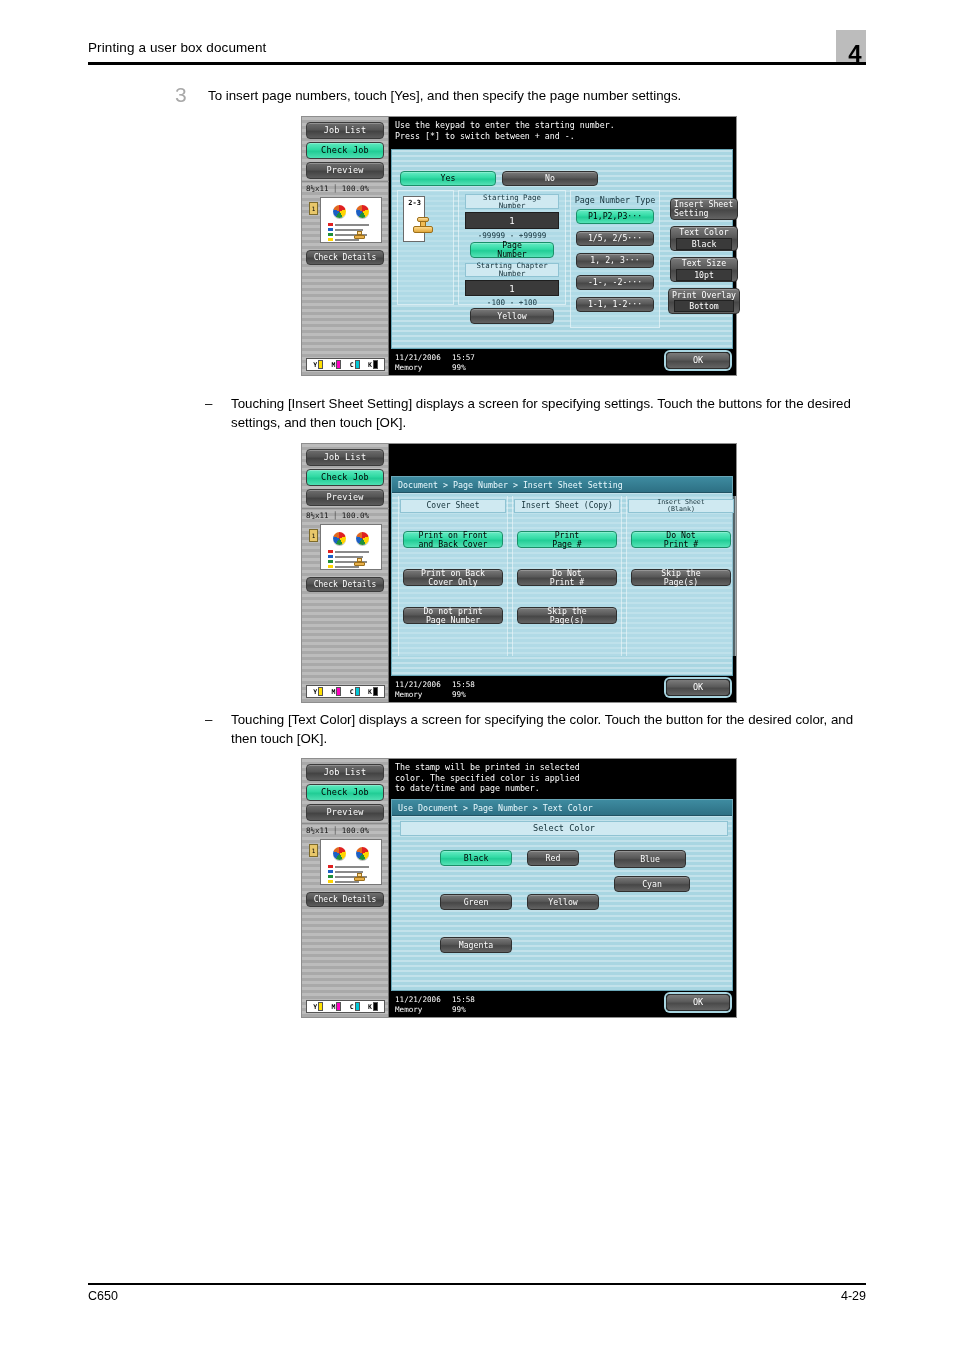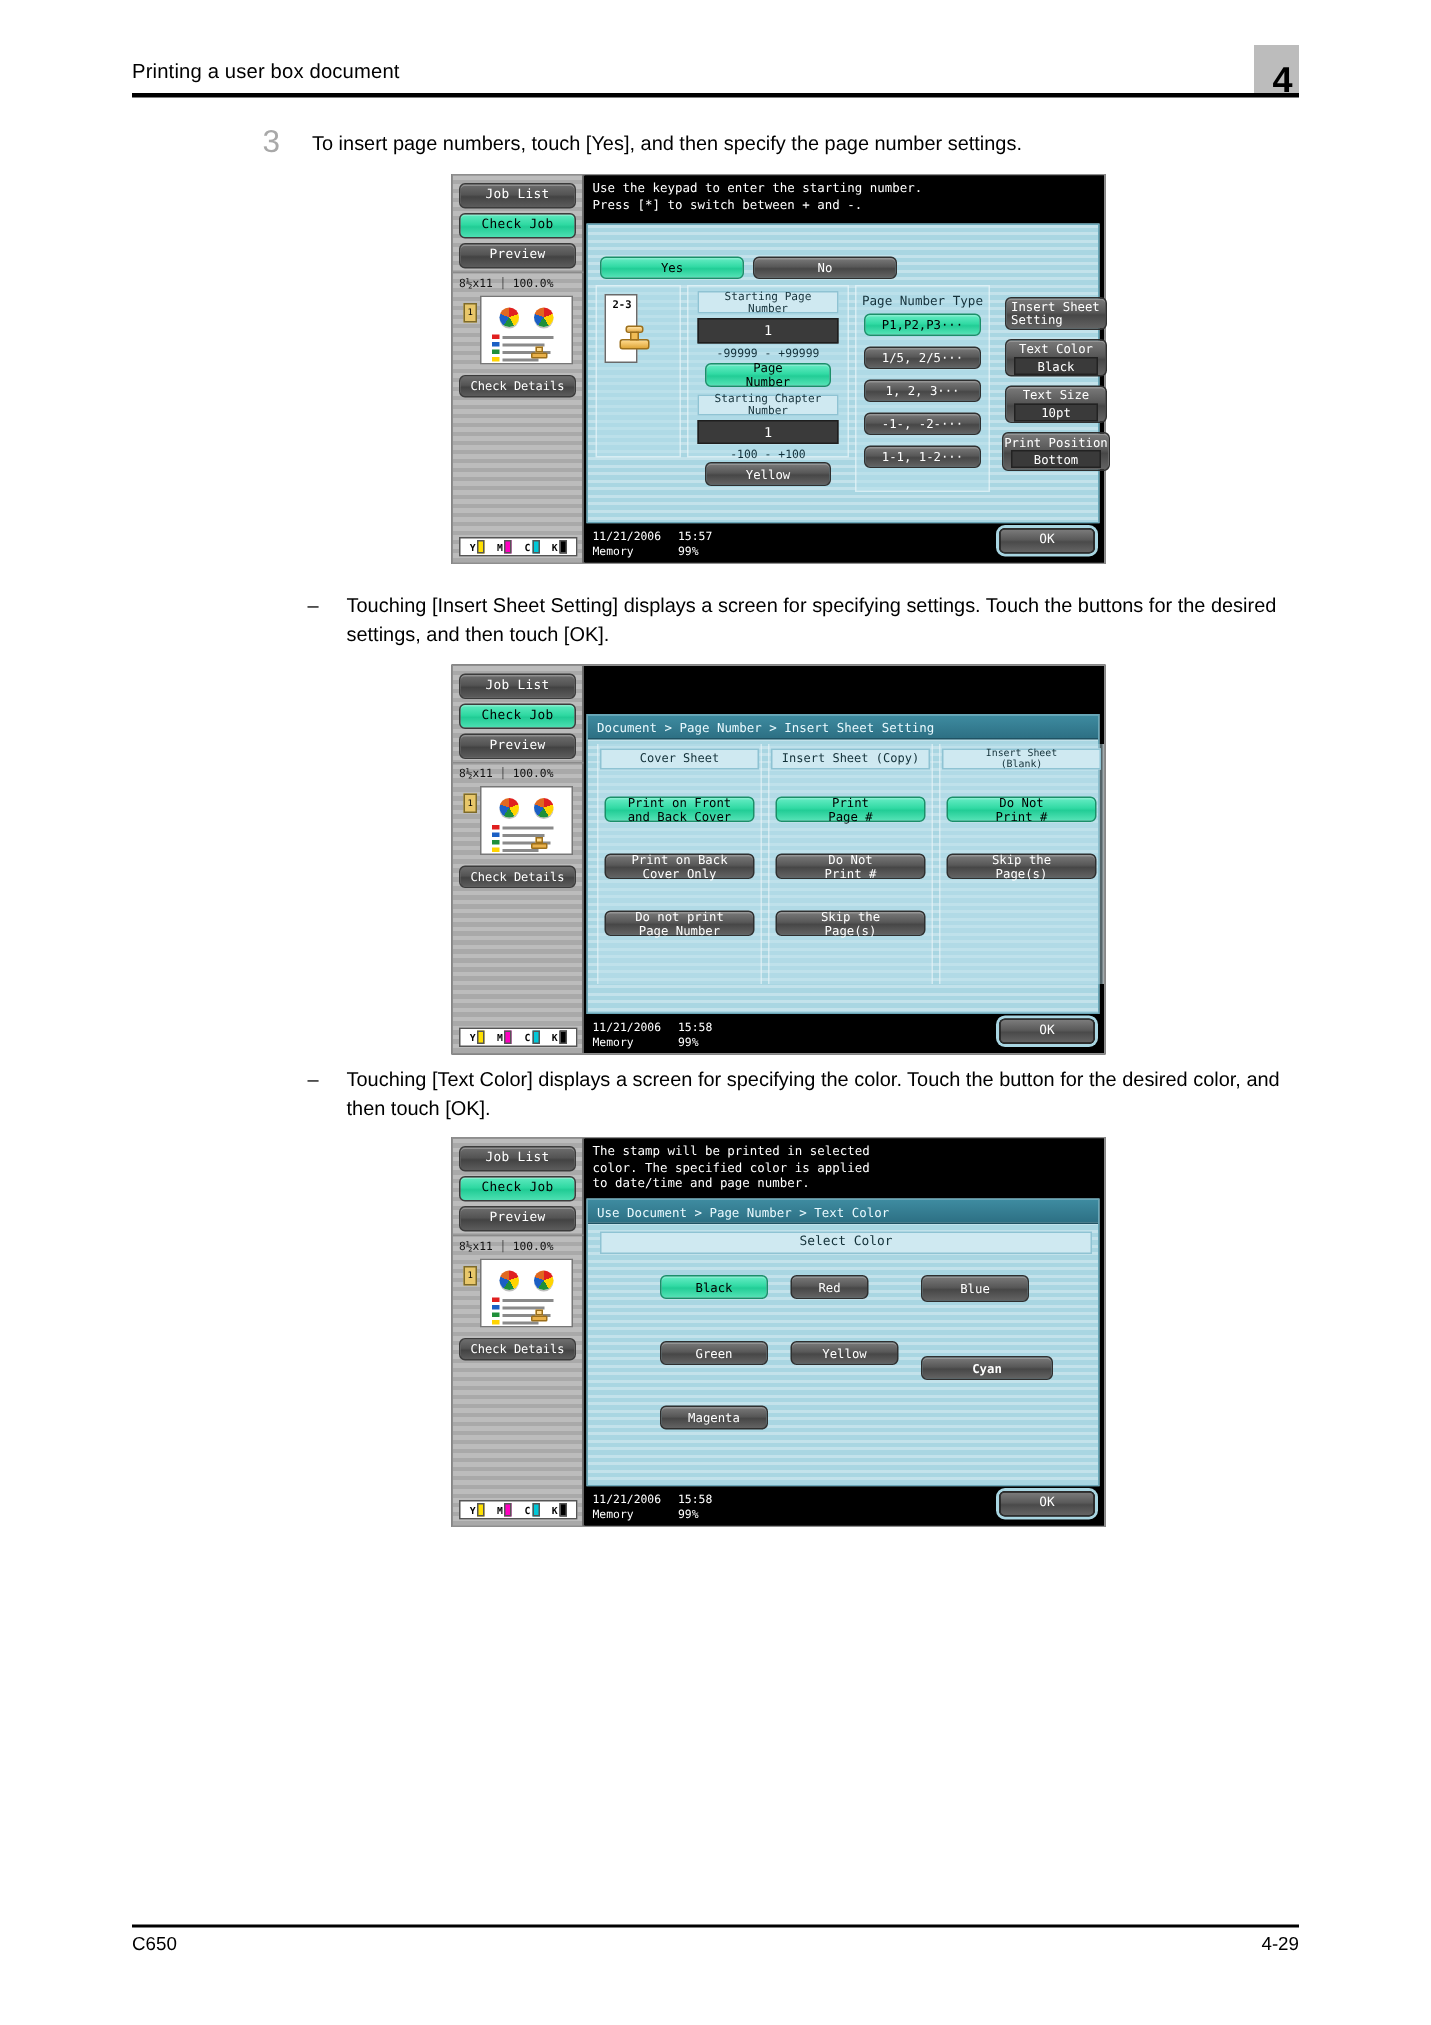--- a/index.html
+++ b/index.html
@@ -399,21 +399,21 @@
         <span class="lbl">Text Color</span>
         <span class="val">Black</span>
       </div>
 
       <div class="lbtn dual" style="left:278px; top:107px; width:68px; height:25px;">
         <span class="lbl">Text Size</span>
         <span class="val">10pt</span>
       </div>
 
       <div class="lbtn dual" style="left:276px; top:138px; width:72px; height:26px;">
-        <span class="lbl">Print Position</span>
+        <span class="lbl">Print Overlay</span>
         <span class="val">Bottom</span>
       </div>
     </div>
 
     <div class="bottombar">
       <div class="bb-date">11/21/2006</div>
       <div class="bb-time">15:57</div>
       <div class="bb-mem">Memory</div>
       <div class="bb-pct">99%</div>
       <div class="ok-btn">OK</div>
@@ -582,21 +582,21 @@
       <div class="breadcrumb">Use Document &gt; Page Number &gt; Text Color</div>
 
       <div class="sectiontitle" style="left:8px; top:21px; width:328px; height:15px;">Select Color</div>
 
       <div class="lbtn green" style="left:48px;  top:50px; width:72px; height:16px;">Black</div>
       <div class="lbtn" style="left:135px; top:50px; width:52px; height:16px;">Red</div>
       <div class="lbtn" style="left:222px; top:50px; width:72px; height:18px;">Blue</div>
 
       <div class="lbtn" style="left:48px;  top:94px; width:72px; height:16px;">Green</div>
       <div class="lbtn" style="left:135px; top:94px; width:72px; height:16px;">Yellow</div>
-      <div class="lbtn" style="left:222px; top:104px; width:88px; height:16px;font-weight:bold;">Cyan</div>
+      <div class="lbtn" style="left:222px; top:76px; width:76px; height:16px;">Cyan</div>
 
       <div class="lbtn" style="left:48px;  top:137px; width:72px; height:16px;">Magenta</div>
     </div>
 
     <div class="bottombar">
       <div class="bb-date">11/21/2006</div>
       <div class="bb-time">15:58</div>
       <div class="bb-mem">Memory</div>
       <div class="bb-pct">99%</div>
       <div class="ok-btn">OK</div>

